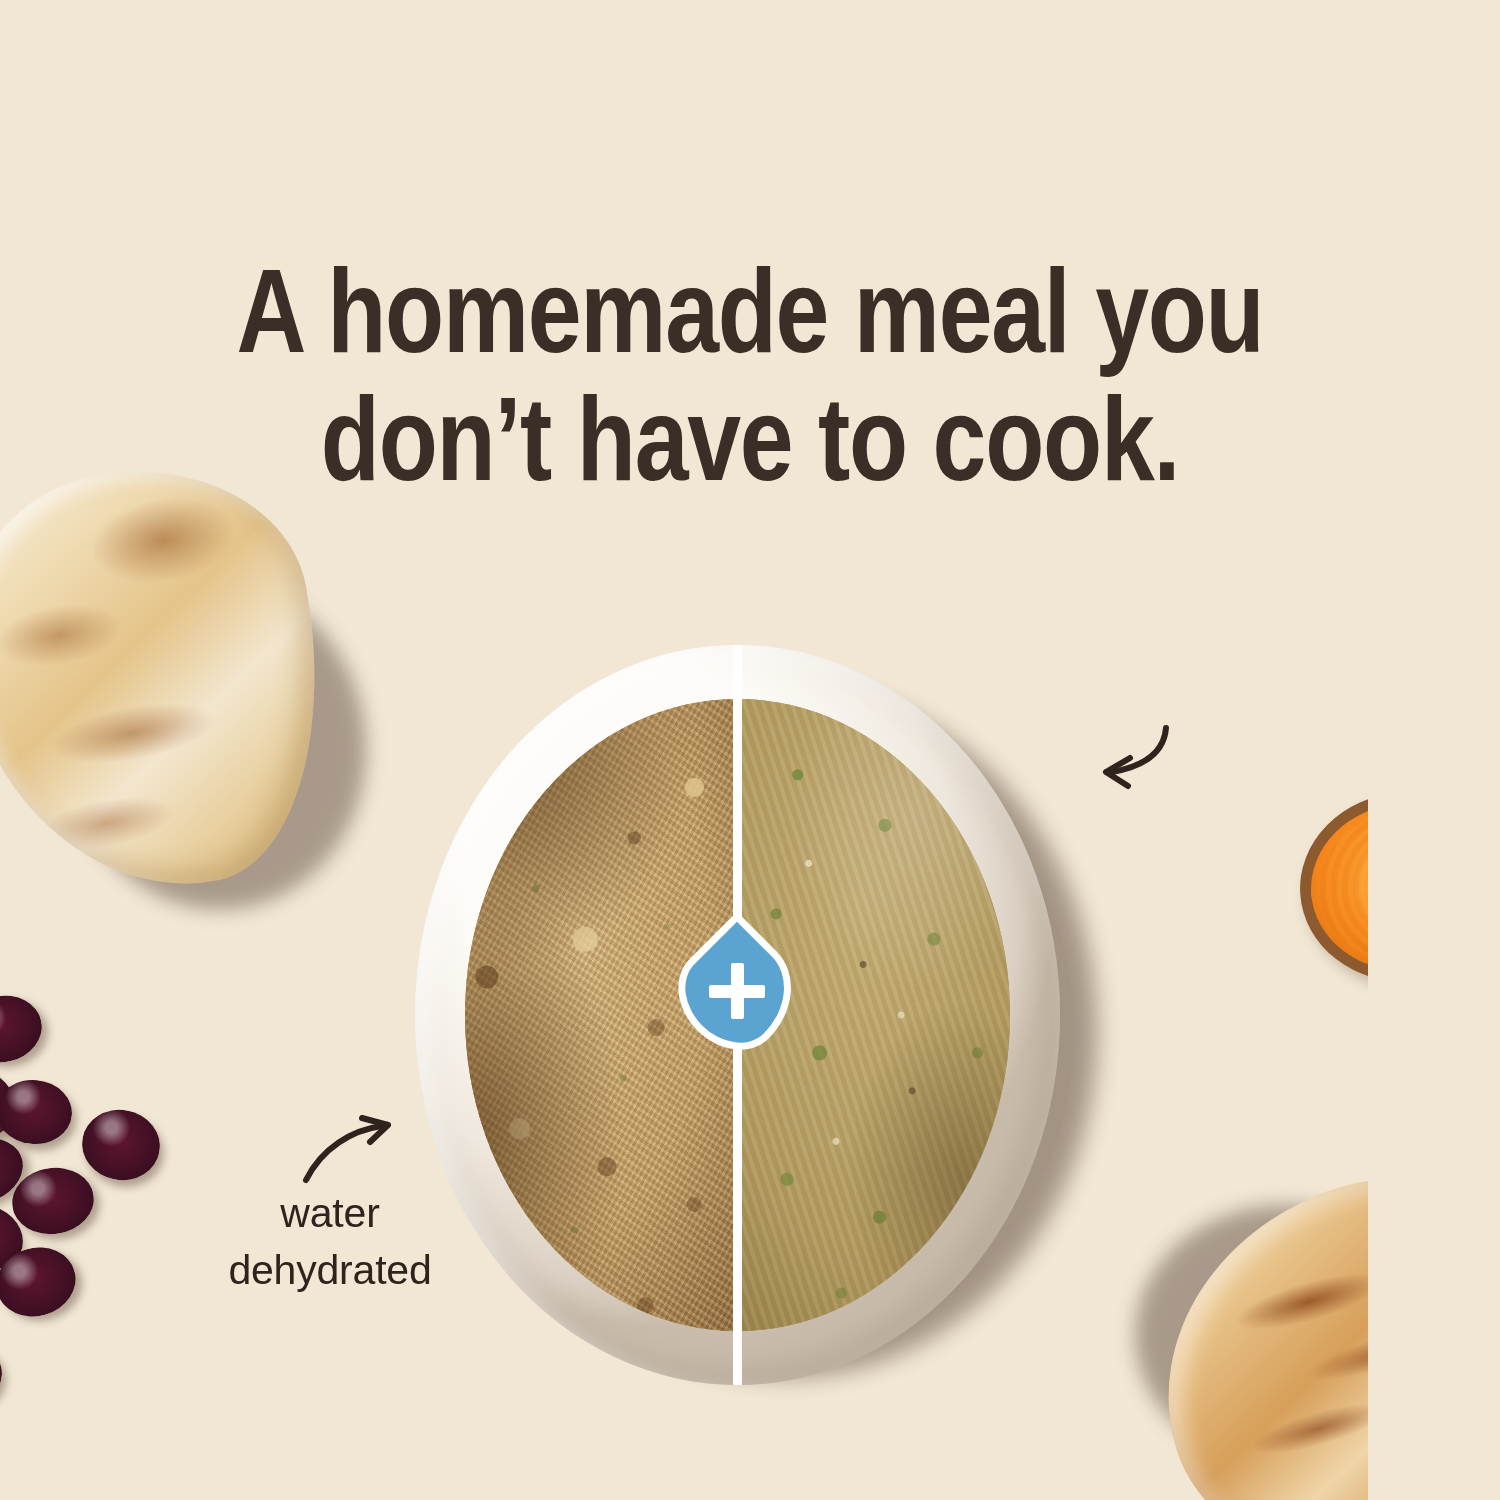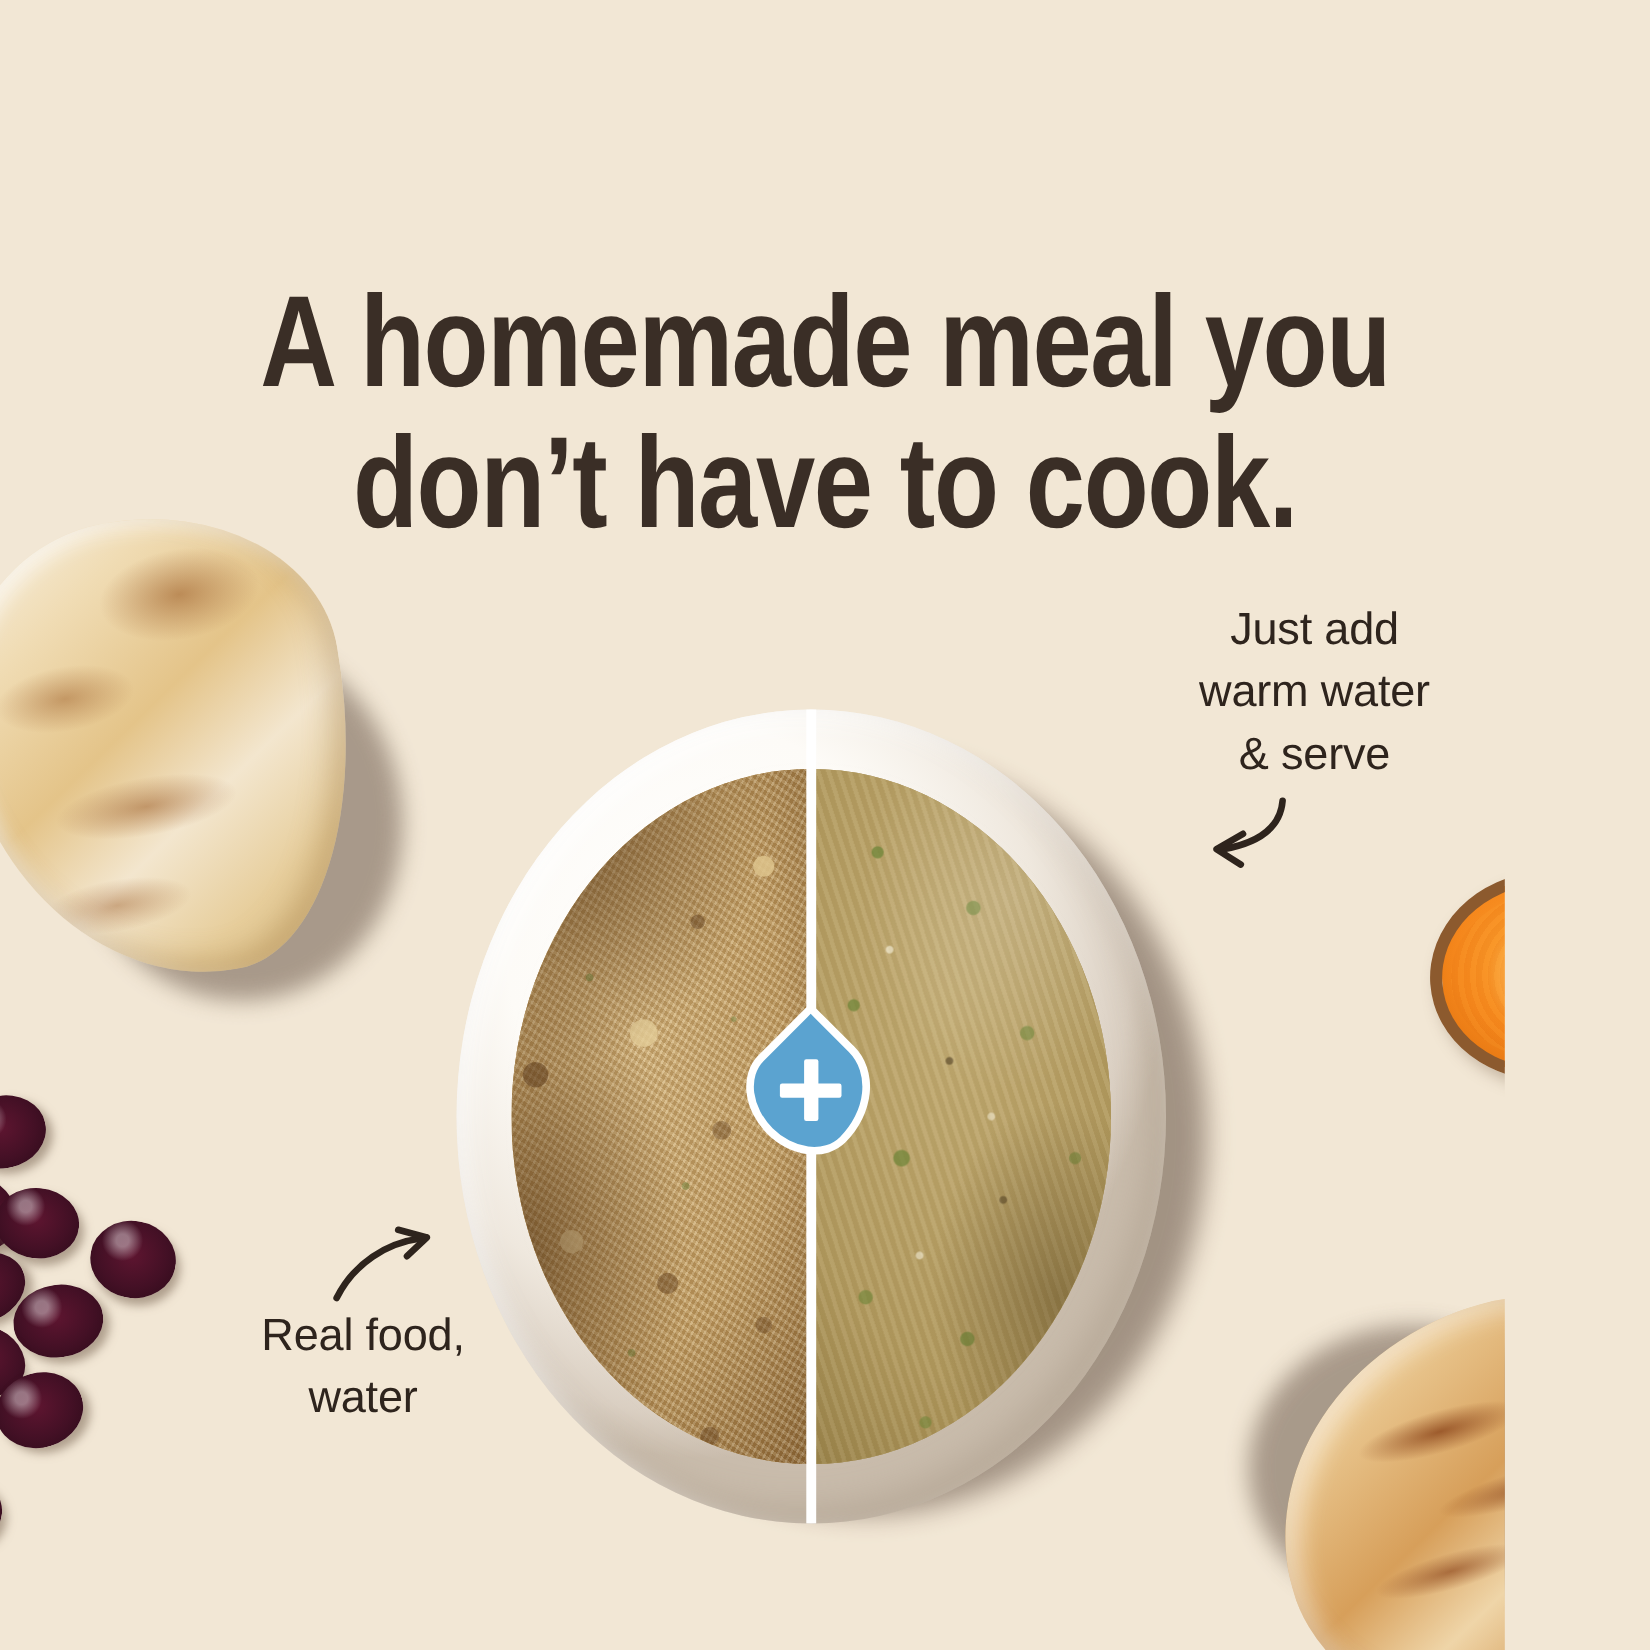--- a/index.html
+++ b/index.html
@@ -343,32 +343,27 @@
       <div class="divider"></div>
     </div>
 
     <div class="drop">
       <div class="drop-shape"></div>
       <div class="drop-plus-h"></div>
       <div class="drop-plus-v"></div>
     </div>
   </div>
 
-  <div class="annotation ann-right">
-    <span>Just add</span>
-    <span>warm water</span>
-    <span>&amp; serve</span>
-  </div>
   <svg class="arrow-svg arrow-right-svg" width="180" height="90" viewBox="0 0 180 90">
     <path d="M86 10 C 84 34, 66 48, 32 54" fill="none" stroke="#2E241D" stroke-width="6" stroke-linecap="round"></path>
     <path d="M26 54 L 50 40 M26 54 L 48 68" fill="none" stroke="#2E241D" stroke-width="6" stroke-linecap="round" stroke-linejoin="round"></path>
   </svg>
 
   <div class="annotation ann-left">
-    <span>Real food,</span>
     <span>water</span>
+    <span>dehydrated</span>
   </div>
   <svg class="arrow-svg arrow-left-svg" width="130" height="85" viewBox="0 0 130 85">
     <path d="M6 72 C 22 40, 52 22, 82 18" fill="none" stroke="#2E241D" stroke-width="6" stroke-linecap="round"></path>
     <path d="M88 17 L 62 10 M88 17 L 70 34" fill="none" stroke="#2E241D" stroke-width="6" stroke-linecap="round" stroke-linejoin="round"></path>
   </svg>
 
 </div>
 
 </body></html>

